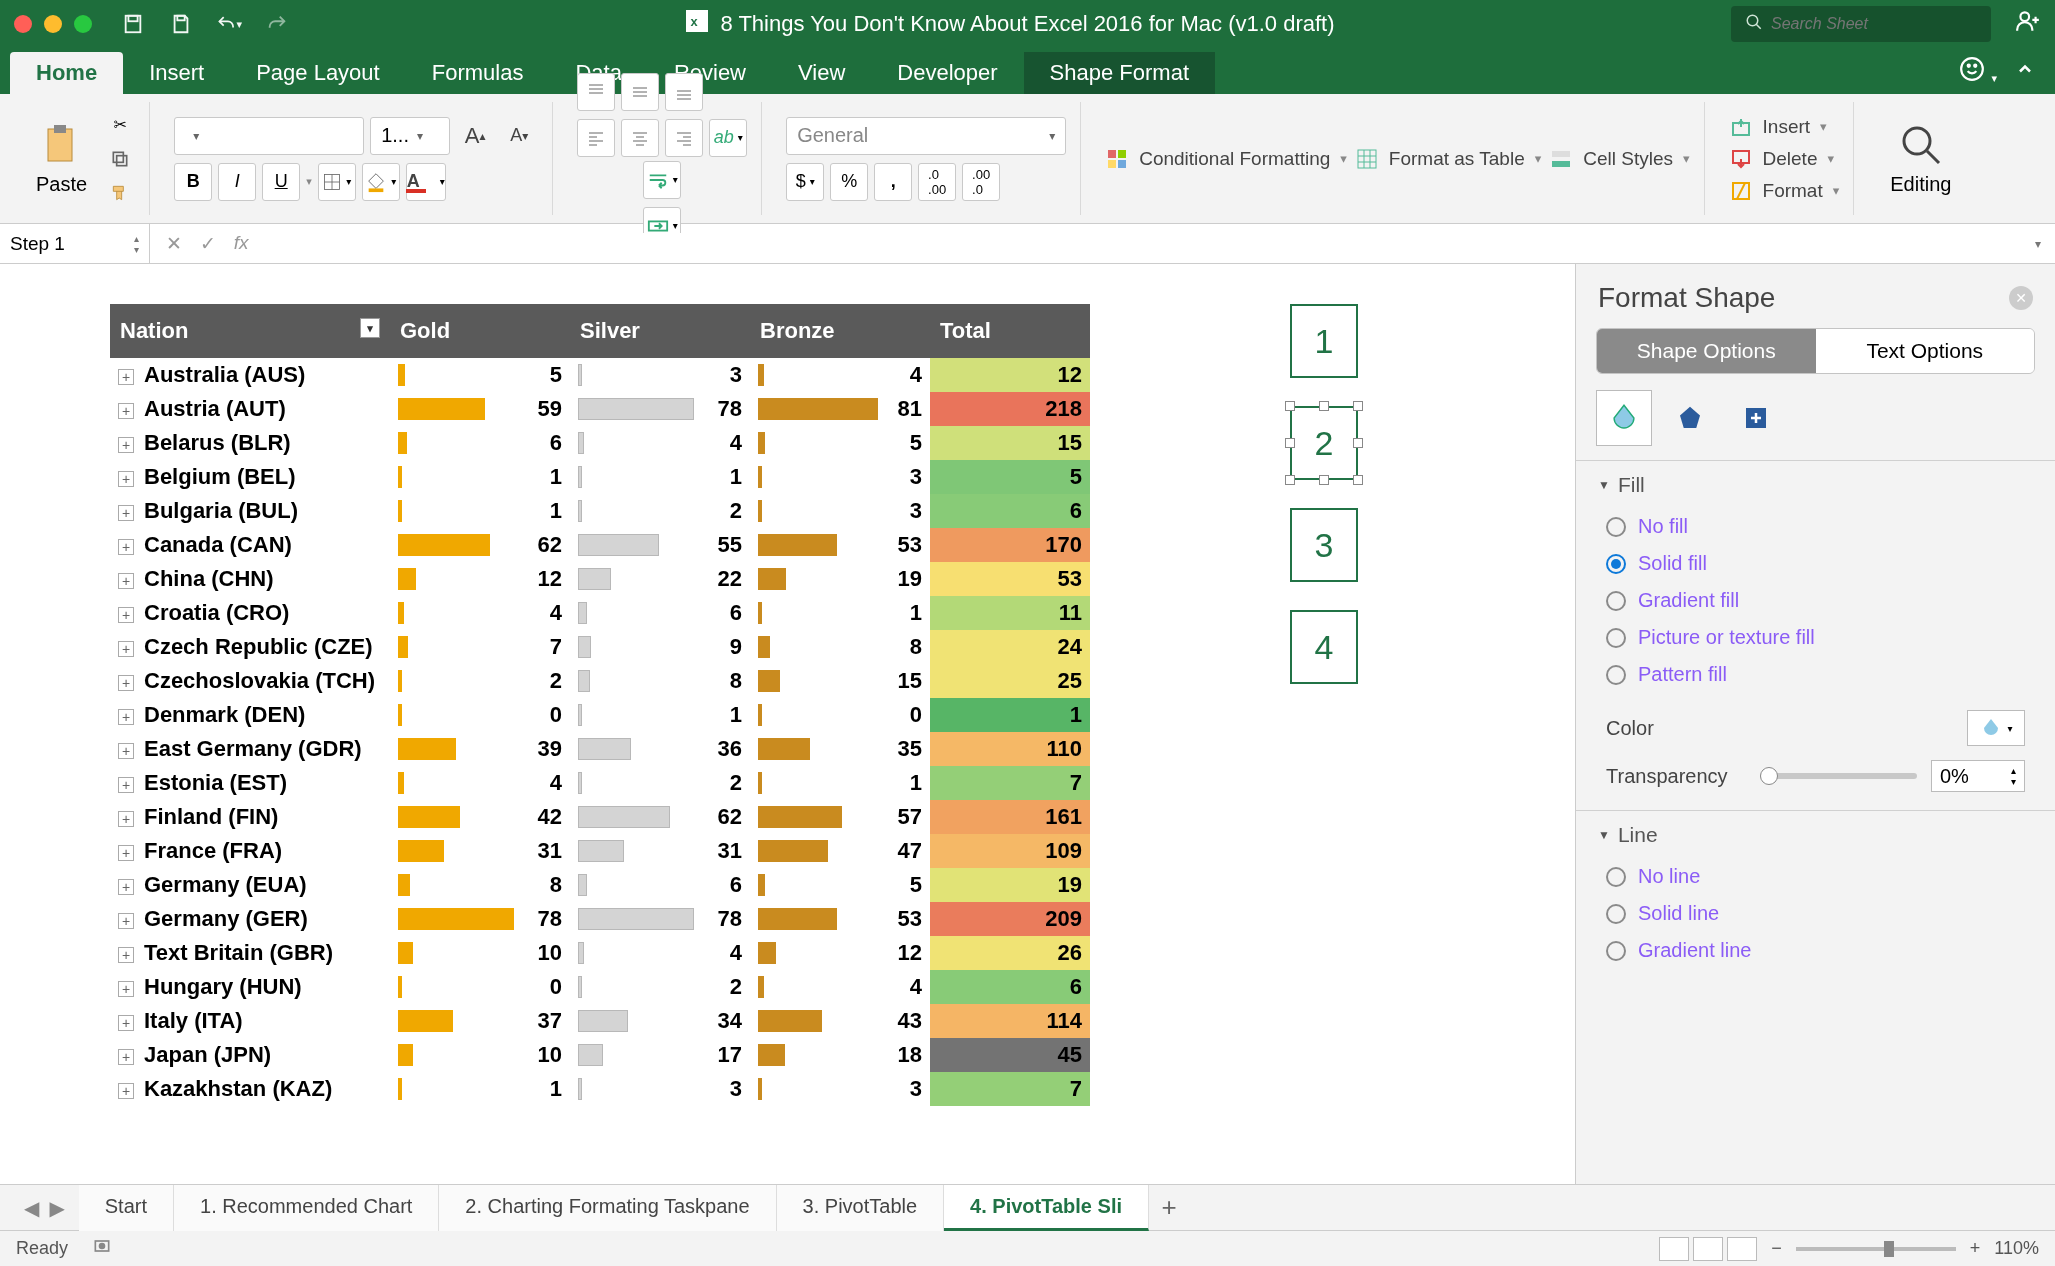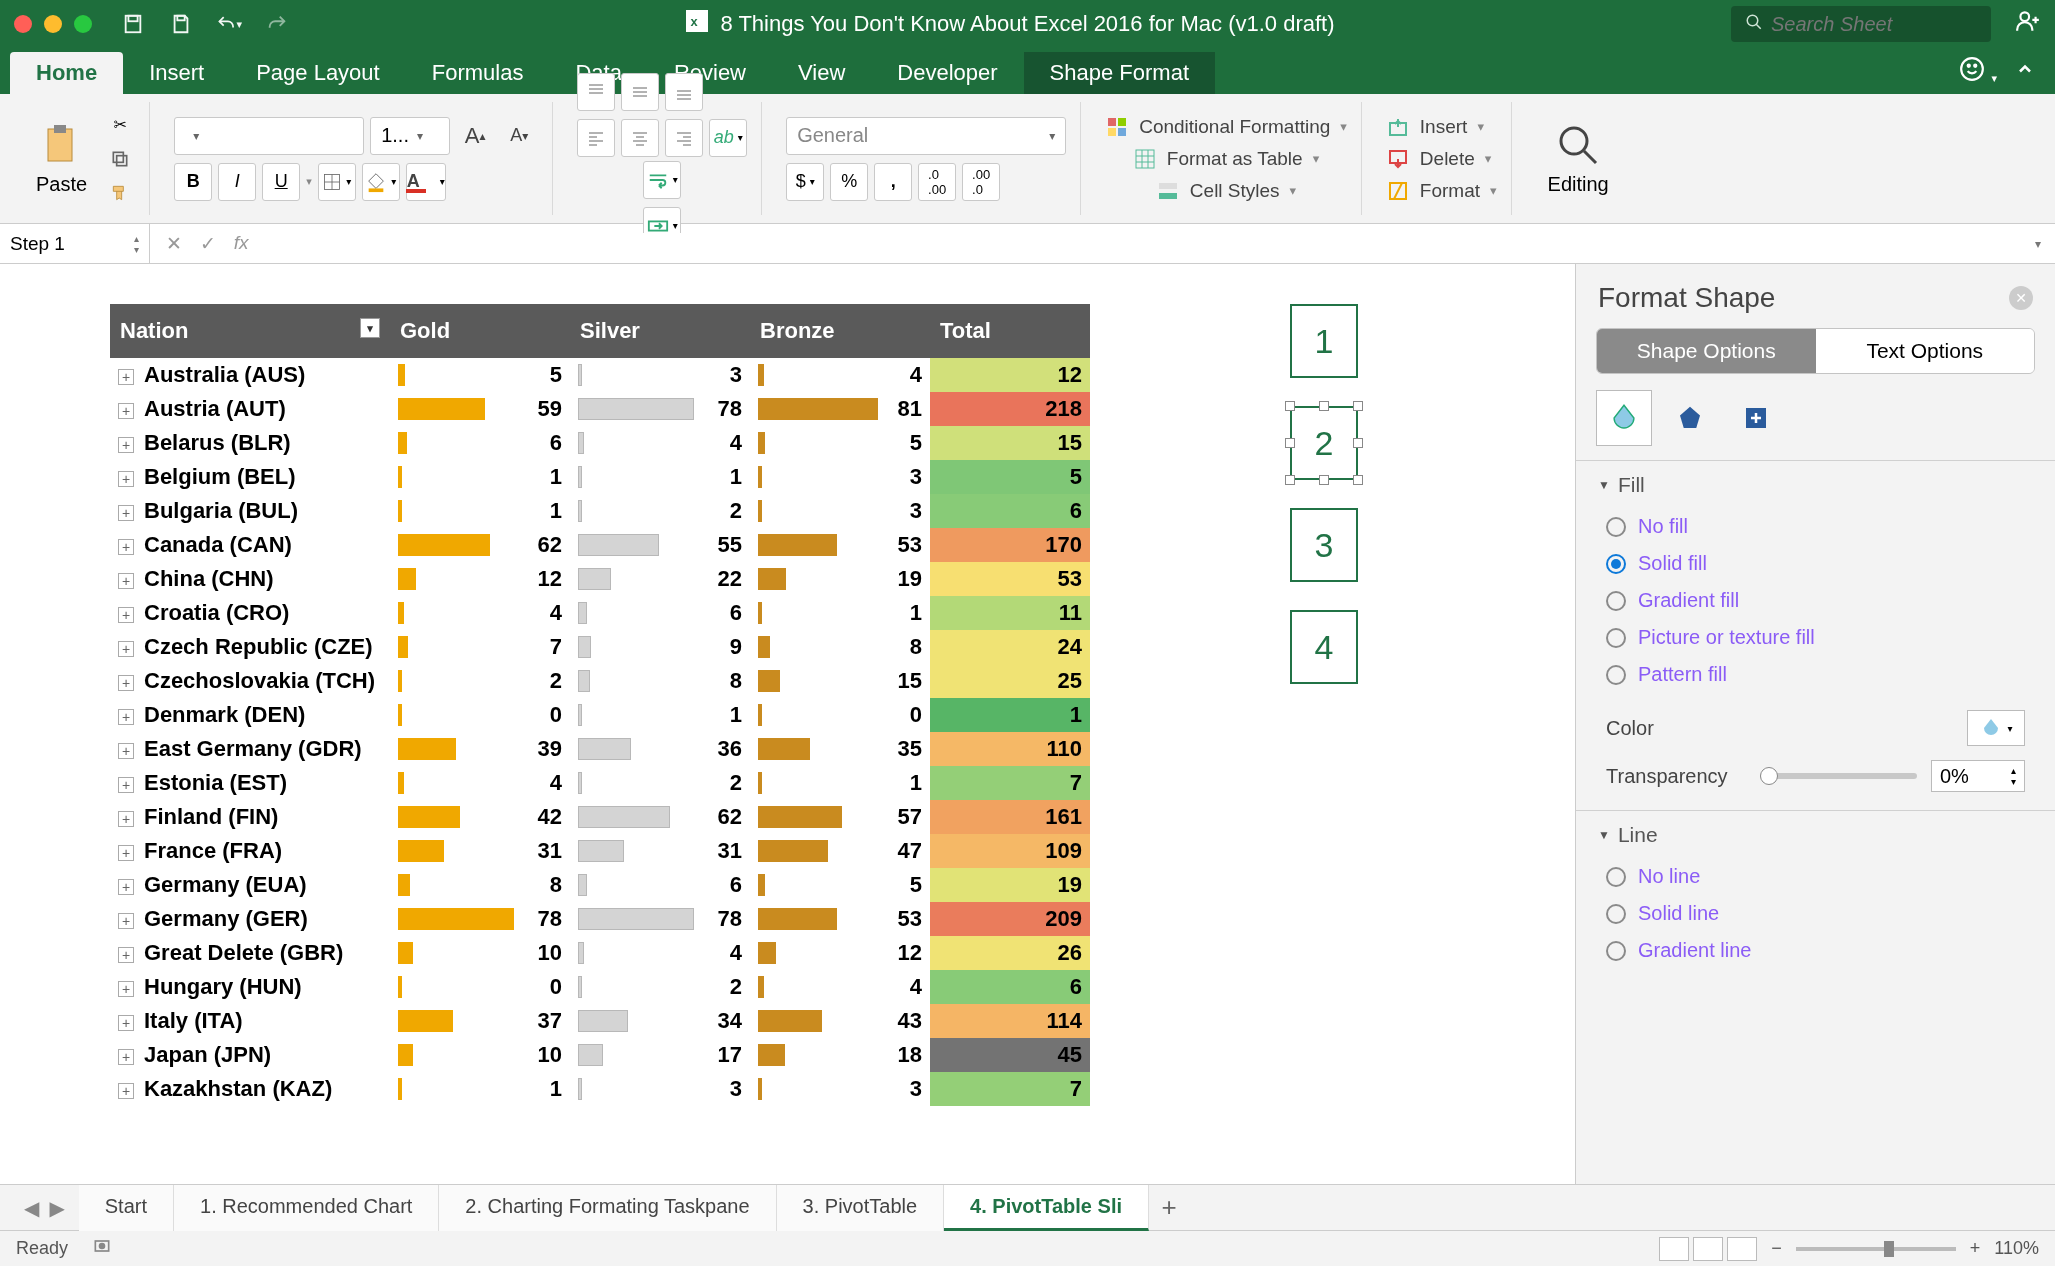--- a/index.html
+++ b/index.html
@@ -7,21 +7,21 @@
 
 
 .titlebar { height: 48px; background: #1e6e3c; display: flex; align-items: center; padding: 0 14px; color: #fff; font-size: 22px; }
 .traffic { display: flex; gap: 12px; margin-right: 28px; }
 .traffic span { width: 18px; height: 18px; border-radius: 50%; display: inline-block; }
 .tl-r { background: #ff5f57; } .tl-y { background: #febc2e; } .tl-g { background: #28c840; }
 .qat { display: flex; gap: 22px; align-items: center; }
 .qat-btn { width: 26px; height: 26px; display: flex; align-items: center; justify-content: center; cursor: pointer; opacity: .95; }
 .title-text { flex: 1; text-align: center; display: flex; align-items: center; justify-content: center; gap: 12px; }
 .search-box { display: flex; align-items: center; gap: 8px; background: rgba(0,0,0,.25); border-radius: 4px; padding: 5px 14px; width: 260px; color: #cfe4d6; }
-.search-box input { background: transparent; border: none; outline: none; color: #cfe4d6; font-size: 20px; font-style: italic; width: 100%; }
+.search-box input { background: transparent; border: none; outline: none; color: #cfe4d6; font-size: 16px; font-style: italic; width: 100%; }
 .share-btn { margin-left: 24px; color: #fff; }
 
 
 .tabbar { height: 46px; background: #1e6e3c; display: flex; align-items: flex-end; padding-left: 10px; color: #fff; font-size: 22px; }
 .tab { padding: 8px 26px; cursor: pointer; }
 .tab.active { background: #f3f3f3; color: #217346; border-radius: 4px 4px 0 0; font-weight: 600; }
 .tab.context { background: #175430; color: #fff; }
 .tabbar-right { margin-left: auto; display: flex; align-items: center; gap: 18px; padding-right: 20px; padding-bottom: 6px; color: #fff; }
 
 
@@ -30,21 +30,21 @@
 .rgroup:last-child { border-right: none; }
 .row { display: flex; gap: 6px; align-items: center; }
 .col { display: flex; flex-direction: column; gap: 4px; }
 .rbtn { min-width: 38px; height: 38px; border: 1px solid #c9c9c9; background: #fff; border-radius: 3px; display: flex; align-items: center; justify-content: center; cursor: pointer; font-size: 18px; }
 .rbtn.flat { border: 1px solid transparent; background: transparent; }
 .rbtn.small { height: 30px; min-width: 30px; font-size: 16px; }
 .combo { height: 38px; border: 1px solid #c9c9c9; background: #fff; border-radius: 3px; display: flex; align-items: center; padding: 0 10px; }
 .combo .arrow { margin-left: 8px; font-size: 12px; color: #666; }
 .big-btn { display: flex; flex-direction: column; align-items: center; gap: 4px; padding: 6px 12px; cursor: pointer; }
 .big-btn svg, .big-btn .ico { width: 48px; height: 48px; }
-.styles-list { display: flex; flex-direction: column; gap: 8px; align-items: center; }
+.styles-list { display: flex; gap: 8px; }
 .style-item { display: flex; align-items: center; gap: 10px; cursor: pointer; font-size: 19px; color: #444; }
 .style-item .chev { font-size: 13px; color: #888; }
 .cells-list { display: flex; flex-direction: column; gap: 8px; }
 
 
 .fx-bar { height: 40px; border-bottom: 1px solid #ccc; display: flex; align-items: center; background: #fff; }
 .name-box { width: 150px; border-right: 1px solid #ccc; height: 100%; display: flex; align-items: center; padding: 0 10px; font-size: 19px; }
 .name-box .spin { margin-left: auto; display: flex; flex-direction: column; font-size: 10px; color: #777; }
 .fx-btns { display: flex; gap: 18px; padding: 0 16px; color: #999; font-size: 19px; }
 .fx-input { flex: 1; border: none; outline: none; font-size: 19px; padding: 0 10px; }
@@ -813,21 +813,21 @@
             </td>
             <td>
               <div class="bar-cell">
                 <div class="bar bronze" style="width: 78.5185px;"></div>
                 <span class="val">53</span>
               </div>
             </td>
             <td class="col-total" style="background: rgb(234, 124, 92);">209</td>
           </tr>
           <tr>
-            <td class="col-nation"><span class="expand">+</span><b>Great Delete (GBR)</b></td>
+            <td class="col-nation"><span class="expand">+</span><b>Text Britain (GBR)</b></td>
             <td>
               <div class="bar-cell">
                 <div class="bar gold" style="width: 14.8148px;"></div>
                 <span class="val">10</span>
               </div>
             </td>
             <td>
               <div class="bar-cell">
                 <div class="bar silver" style="width: 5.92593px;"></div>
                 <span class="val">4</span>

